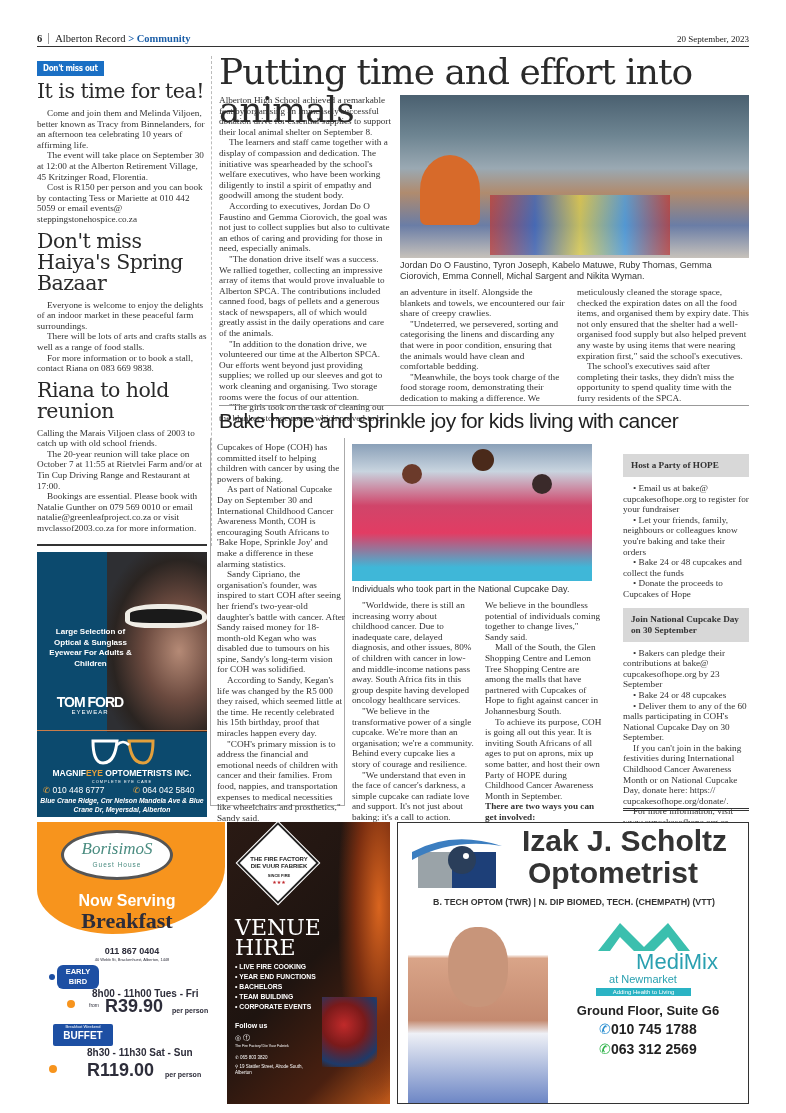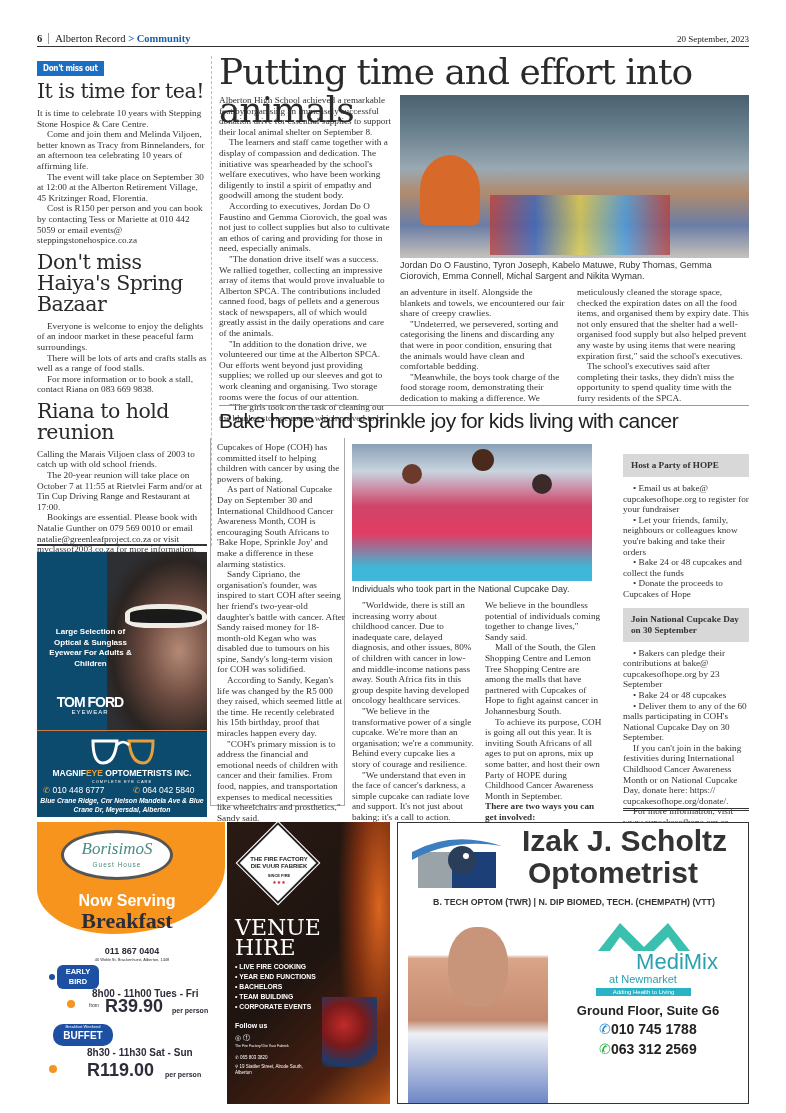--- a/index.html
+++ b/index.html
@@ -29,21 +29,20 @@
   <span class="pg">6</span>
   <span class="sep"></span>
   <span>Alberton Record</span>&nbsp;<span class="sec">&gt;</span>&nbsp;<span class="sec">Community</span>
   <span class="date">20 September, 2023</span>
 </div>
 
 <div class="abs" style="left:37px;top:57px;width:170px">
   <span class="tag">Don't miss out</span>
   <div class="h2" style="margin-top:5px">It is time for tea!</div>
   <div class="body" style="margin-top:6px">
-    <p>It is time to celebrate 10 years with Stepping Stone Hospice &amp; Care Centre.</p>
     <p class="i">Come and join them and Melinda Viljoen, better known as Tracy from Binnelanders, for an afternoon tea celebrating 10 years of affirming life.</p>
     <p class="i">The event will take place on September 30 at 12:00 at the Alberton Retirement Village, 45 Kritzinger Road, Florentia.</p>
     <p class="i">Cost is R150 per person and you can book by contacting Tess or Mariette at 010 442 5059 or email events@ steppingstonehospice.co.za</p>
   </div>
   <div class="h2" style="margin-top:6px">Don't miss Haiya's Spring Bazaar</div>
   <div class="body" style="margin-top:6px">
     <p class="i">Everyone is welcome to enjoy the delights of an indoor market in these peaceful farm surroundings.</p>
     <p class="i">There will be lots of arts and crafts stalls as well as a range of food stalls.</p>
     <p class="i">For more information or to book a stall, contact Riana on 083 669 9838.</p>
   </div>
@@ -154,21 +153,21 @@
   </div>
   <div class="abs sans" style="left:20px;top:70px;width:140px;text-align:center;color:#fff;font-size:16px;font-weight:bold">Now Serving</div>
   <div class="abs" style="left:20px;top:86px;width:140px;text-align:center;color:#2d2d3a;font-size:22px;font-weight:bold">Breakfast</div>
   <div class="abs sans" style="left:30px;top:124px;width:130px;text-align:center;font-size:9px;font-weight:bold;color:#2d2d3a">011 867 0404</div>
   <div class="abs sans" style="left:20px;top:135px;width:150px;text-align:center;font-size:4px;color:#2d2d3a">40 Webb St, Brackenhurst, Alberton, 1448</div>
   <div class="abs sans" style="left:20px;top:143px;width:42px;height:24px;background:#1d4fa3;color:#fff;border-radius:6px;font-size:7.5px;font-weight:bold;text-align:center;line-height:10px;padding-top:2px">EARLY BIRD</div>
   <div class="abs sans" style="left:55px;top:166px;font-size:10px;font-weight:bold;color:#2d2d3a">8h00 - 11h00 Tues - Fri</div>
   <div class="abs sans" style="left:52px;top:180px;font-size:5px;color:#2d2d3a">from</div>
   <div class="abs sans" style="left:68px;top:174px;font-size:18px;font-weight:bold;color:#2d2d3a">R39.90</div>
   <div class="abs sans" style="left:135px;top:185px;font-size:7px;font-weight:bold;color:#2d2d3a">per person</div>
-  <div class="abs sans" style="left:16px;top:202px;width:60px;height:22px;background:#1d4fa3;color:#fff;border-radius:10px;text-align:center">
+  <div class="abs sans" style="left:16px;top:202px;width:60px;height:22px;background:#1d4fa3;color:#fff;border-radius:2px;text-align:center">
     <div style="font-size:4px;line-height:6px">Breakfast Weekend</div>
     <div style="font-size:10px;font-weight:bold;line-height:12px">BUFFET</div>
   </div>
   <div class="abs sans" style="left:50px;top:225px;font-size:10px;font-weight:bold;color:#2d2d3a">8h30 - 11h30 Sat - Sun</div>
   <div class="abs sans" style="left:50px;top:238px;font-size:18px;font-weight:bold;color:#2d2d3a">R119.00</div>
   <div class="abs sans" style="left:128px;top:249px;font-size:7px;font-weight:bold;color:#2d2d3a">per person</div>
   <div class="abs" style="left:12px;top:152px;width:6px;height:6px;border-radius:50%;background:#1d4fa3"></div>
   <div class="abs" style="left:30px;top:178px;width:8px;height:8px;border-radius:50%;background:#f7941d"></div>
   <div class="abs" style="left:12px;top:243px;width:8px;height:8px;border-radius:50%;background:#f7941d"></div>
 </div>

